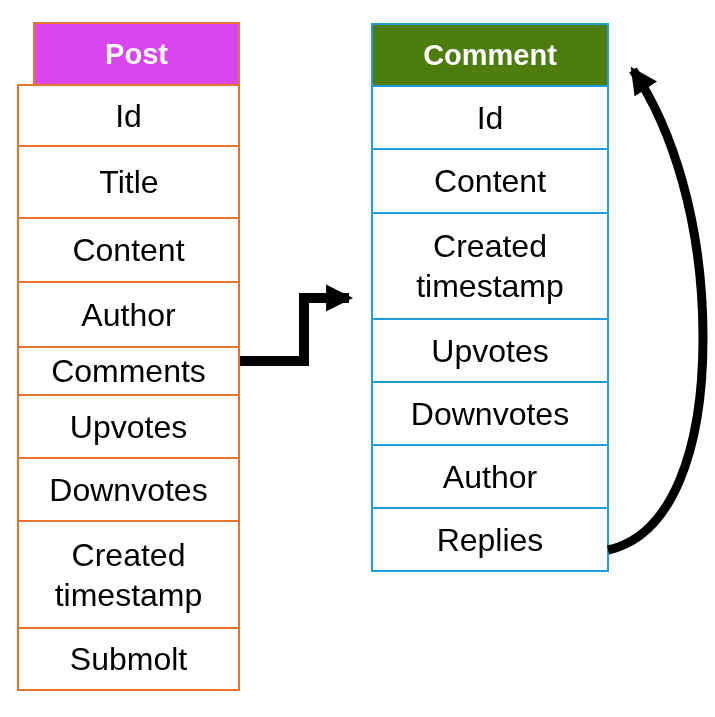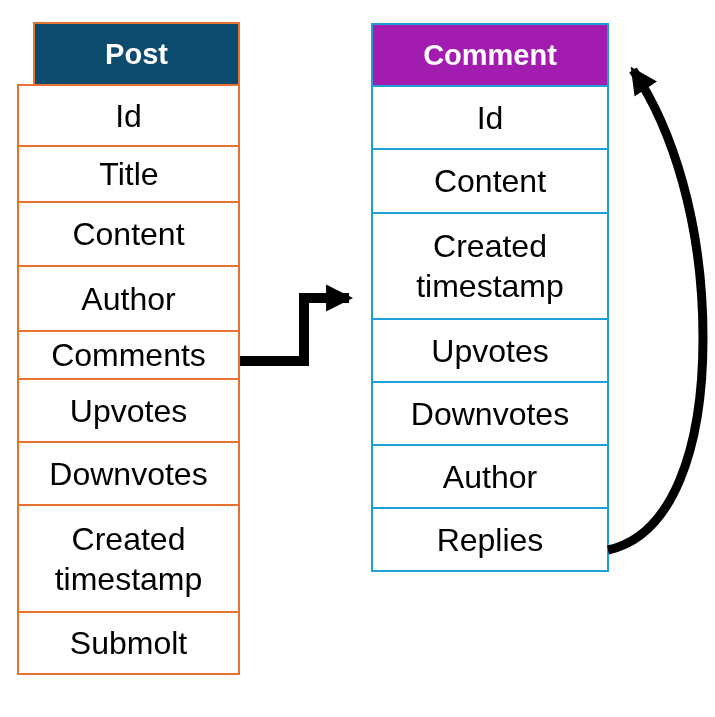--- a/index.html
+++ b/index.html
@@ -50,34 +50,34 @@
     width: 715px; height: 717px;
     pointer-events: none;
   }
 </style>
 </head>
 <body>
 
 <div class="canvas">
 
   <div class="table t-post">
-    <div class="table-header" style="height: 64px; background: #0c4a6e; border-color: rgb(232, 117, 47); margin-left: 16px;">Post</div>
+    <div class="table-header" style="height: 64px; background: #d946ef; border-color: rgb(232, 117, 47); margin-left: 16px;">Post</div>
     <div class="cell" style="height:63px;">Id</div>
-    <div class="cell" style="height:58px;padding-left:16px;">Title</div>
+    <div class="cell" style="height:74px;padding-left:16px;">Title</div>
     <div class="cell" style="height:66px;">Content</div>
     <div class="cell" style="height:67px;">Author</div>
     <div class="cell" style="height:50px;">Comments</div>
     <div class="cell" style="height:65px;">Upvotes</div>
     <div class="cell" style="height:65px;">Downvotes</div>
     <div class="cell" style="height:109px;">Created timestamp</div>
     <div class="cell" style="height:64px;">Submolt</div>
   </div>
 
   <div class="table t-comment">
-    <div class="table-header" style="height: 64px; background: #a21caf; border-color: rgb(30, 159, 216);">Comment</div>
+    <div class="table-header" style="height: 64px; background: #4d7c0f; border-color: rgb(30, 159, 216);">Comment</div>
     <div class="cell" style="height:65px;">Id</div>
     <div class="cell" style="height:66px;">Content</div>
     <div class="cell" style="height:108px;">Created timestamp</div>
     <div class="cell" style="height:65px;">Upvotes</div>
     <div class="cell" style="height:65px;">Downvotes</div>
     <div class="cell" style="height:65px;">Author</div>
     <div class="cell" style="height:65px;">Replies</div>
   </div>
 
   <svg class="arrow-layer" viewBox="0 0 715 717" xmlns="http://www.w3.org/2000/svg">

